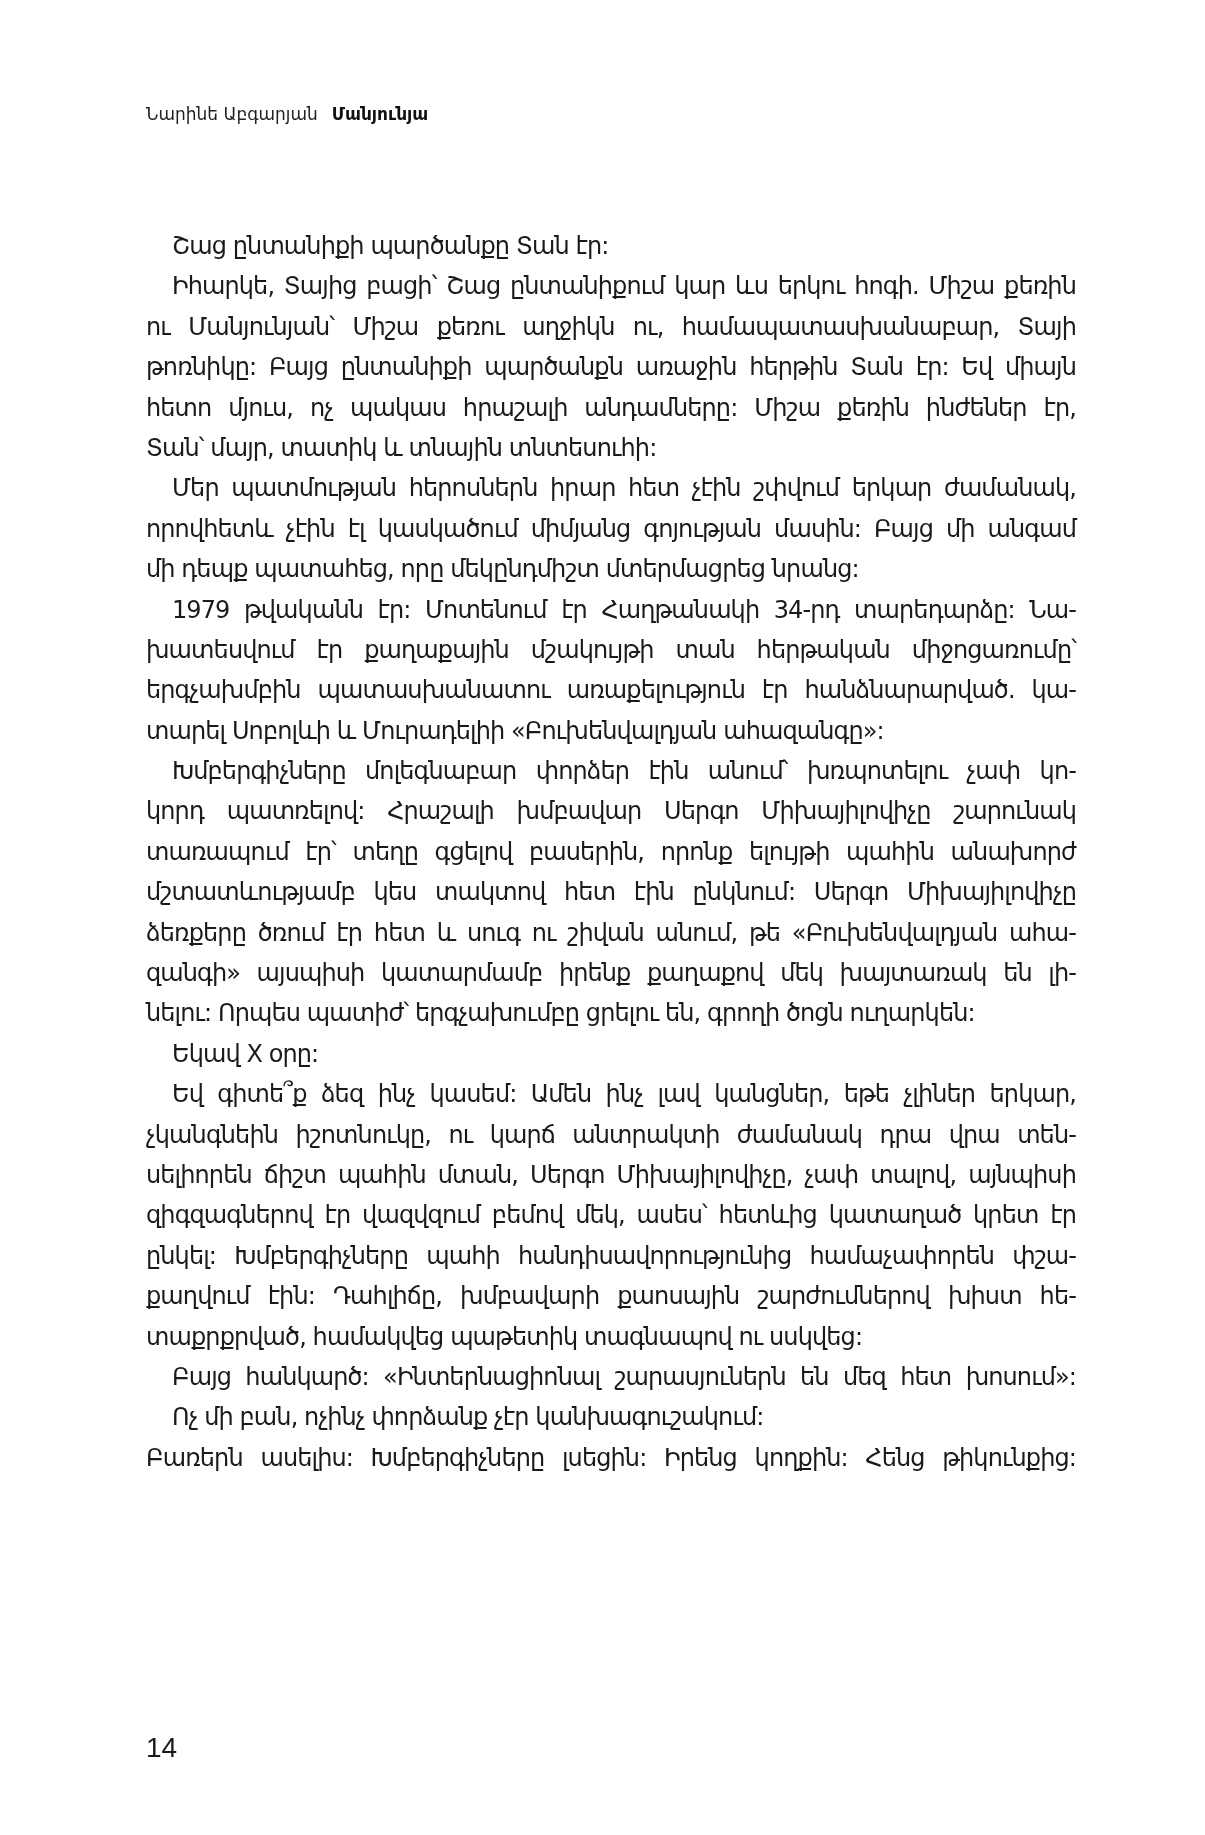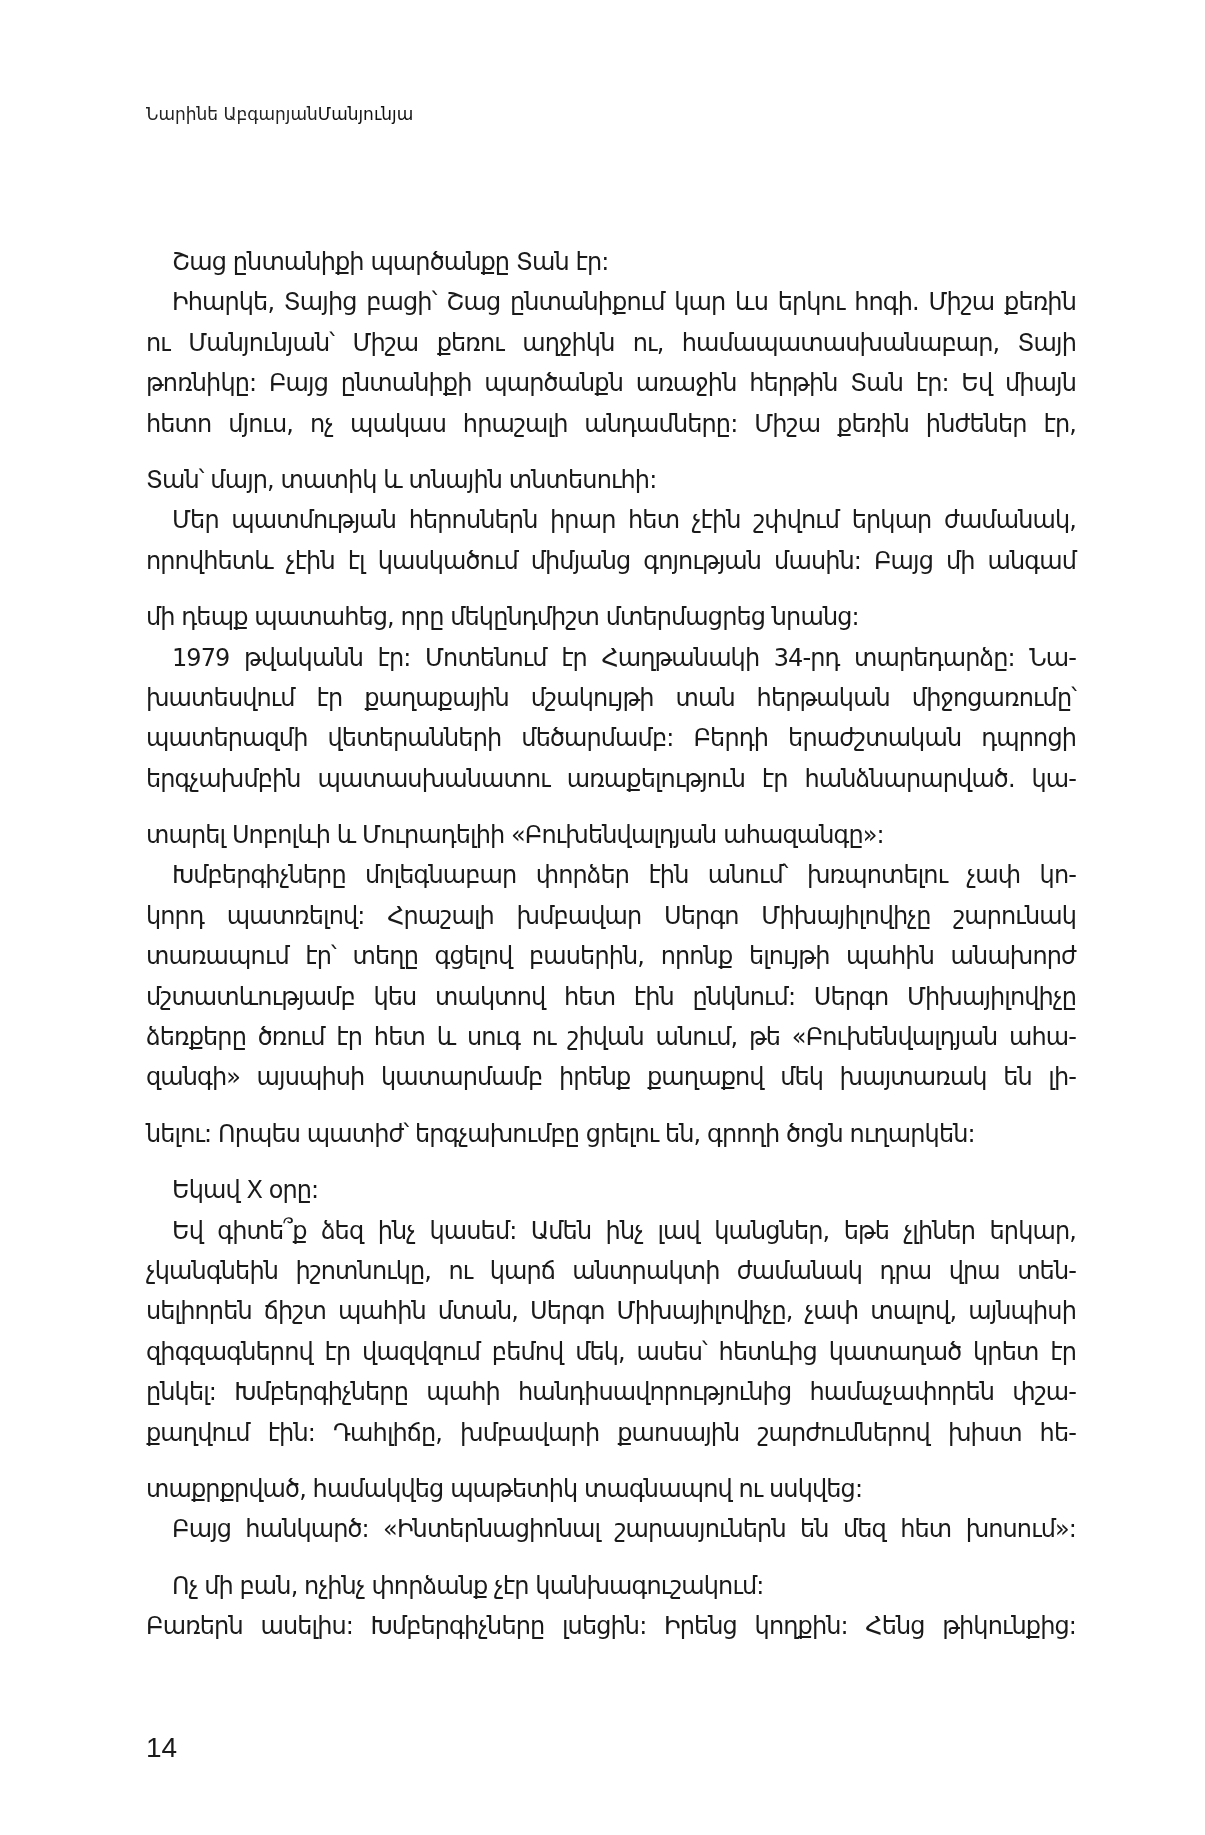--- a/index.html
+++ b/index.html
@@ -21,21 +21,22 @@
       top: 104px;
       font-size: 17px;
       letter-spacing: 0px;
       white-space: nowrap;
     }
     .running-header .author {
       font-weight: normal;
       color: #222;
     }
     .running-header .title {
-      font-weight: normal;
+      font-weight: bold;
+      margin-left: 14px;
       color: #111;
       text-align: center;
     }
     .body-text {
       position: absolute;
       left: 146px;
       top: 226px;
       width: 930px;
     }
     .line {
@@ -47,21 +48,20 @@
       text-align-last: justify;
       letter-spacing: -0.9px;
       word-spacing: 0px;
       transform-origin: left center;
     }
     .line.indent {
       padding-left: 26px;
     }
     .line.last {
       text-align-last: left;
-      margin-top: 16px;
     }
     .page-number {
       position: absolute;
       left: 146px;
       top: 1732px;
       font-family: "Liberation Sans", sans-serif;
       font-size: 28px;
       color: #1a1a1a;
     }
   </style>
@@ -77,21 +77,20 @@
     <div class="line indent">Իհարկե, Տայից բացի՝ Շաց ընտանիքում կար ևս երկու հոգի. Միշա քեռին</div>
     <div class="line">ու Մանյունյան՝ Միշա քեռու աղջիկն ու, համապատասխանաբար, Տայի</div>
     <div class="line">թոռնիկը: Բայց ընտանիքի պարծանքն առաջին հերթին Տան էր: Եվ միայն</div>
     <div class="line">հետո մյուս, ոչ պակաս հրաշալի անդամները: Միշա քեռին ինժեներ էր,</div>
     <div class="line last">Տան՝ մայր, տատիկ և տնային տնտեսուհի:</div>
     <div class="line indent">Մեր պատմության հերոսներն իրար հետ չէին շփվում երկար ժամանակ,</div>
     <div class="line">որովհետև չէին էլ կասկածում միմյանց գոյության մասին: Բայց մի անգամ</div>
     <div class="line last">մի դեպք պատահեց, որը մեկընդմիշտ մտերմացրեց նրանց:</div>
     <div class="line indent">1979 թվականն էր: Մոտենում էր Հաղթանակի 34-րդ տարեդարձը: Նա-</div>
     <div class="line">խատեսվում էր քաղաքային մշակույթի տան հերթական միջոցառումը՝</div>
-    <div class="line">պատերազմի վետերանների մեծարմամբ: Բերդի երաժշտական դպրոցի</div>
     <div class="line">երգչախմբին պատասխանատու առաքելություն էր հանձնարարված. կա-</div>
     <div class="line last">տարել Սոբոլևի և Մուրադելիի «Բուխենվալդյան ահազանգը»:</div>
     <div class="line indent">Խմբերգիչները մոլեգնաբար փորձեր էին անում՝ խռպոտելու չափ կո-</div>
     <div class="line">կորդ պատռելով: Հրաշալի խմբավար Սերգո Միխայիլովիչը շարունակ</div>
     <div class="line">տառապում էր՝ տեղը գցելով բասերին, որոնք ելույթի պահին անախորժ</div>
     <div class="line">մշտատևությամբ կես տակտով հետ էին ընկնում: Սերգո Միխայիլովիչը</div>
     <div class="line">ձեռքերը ծռում էր հետ և սուգ ու շիվան անում, թե «Բուխենվալդյան ահա-</div>
     <div class="line">զանգի» այսպիսի կատարմամբ իրենք քաղաքով մեկ խայտառակ են լի-</div>
     <div class="line last">նելու: Որպես պատիժ՝ երգչախումբը ցրելու են, գրողի ծոցն ուղարկեն:</div>
     <div class="line indent last">Եկավ X օրը:</div>

